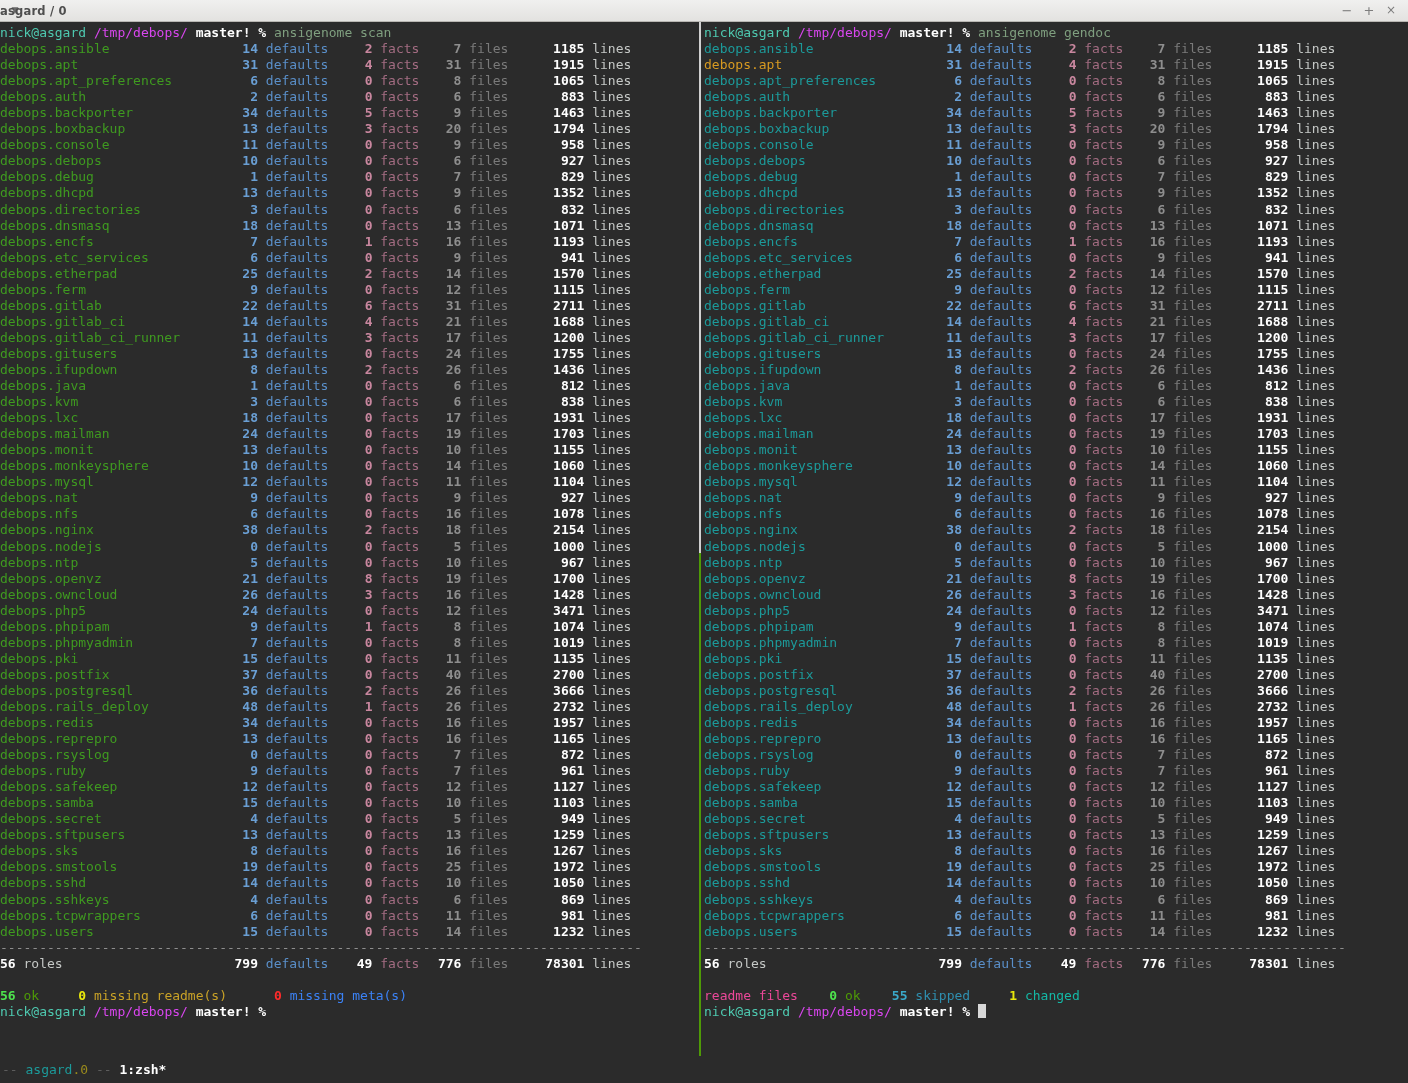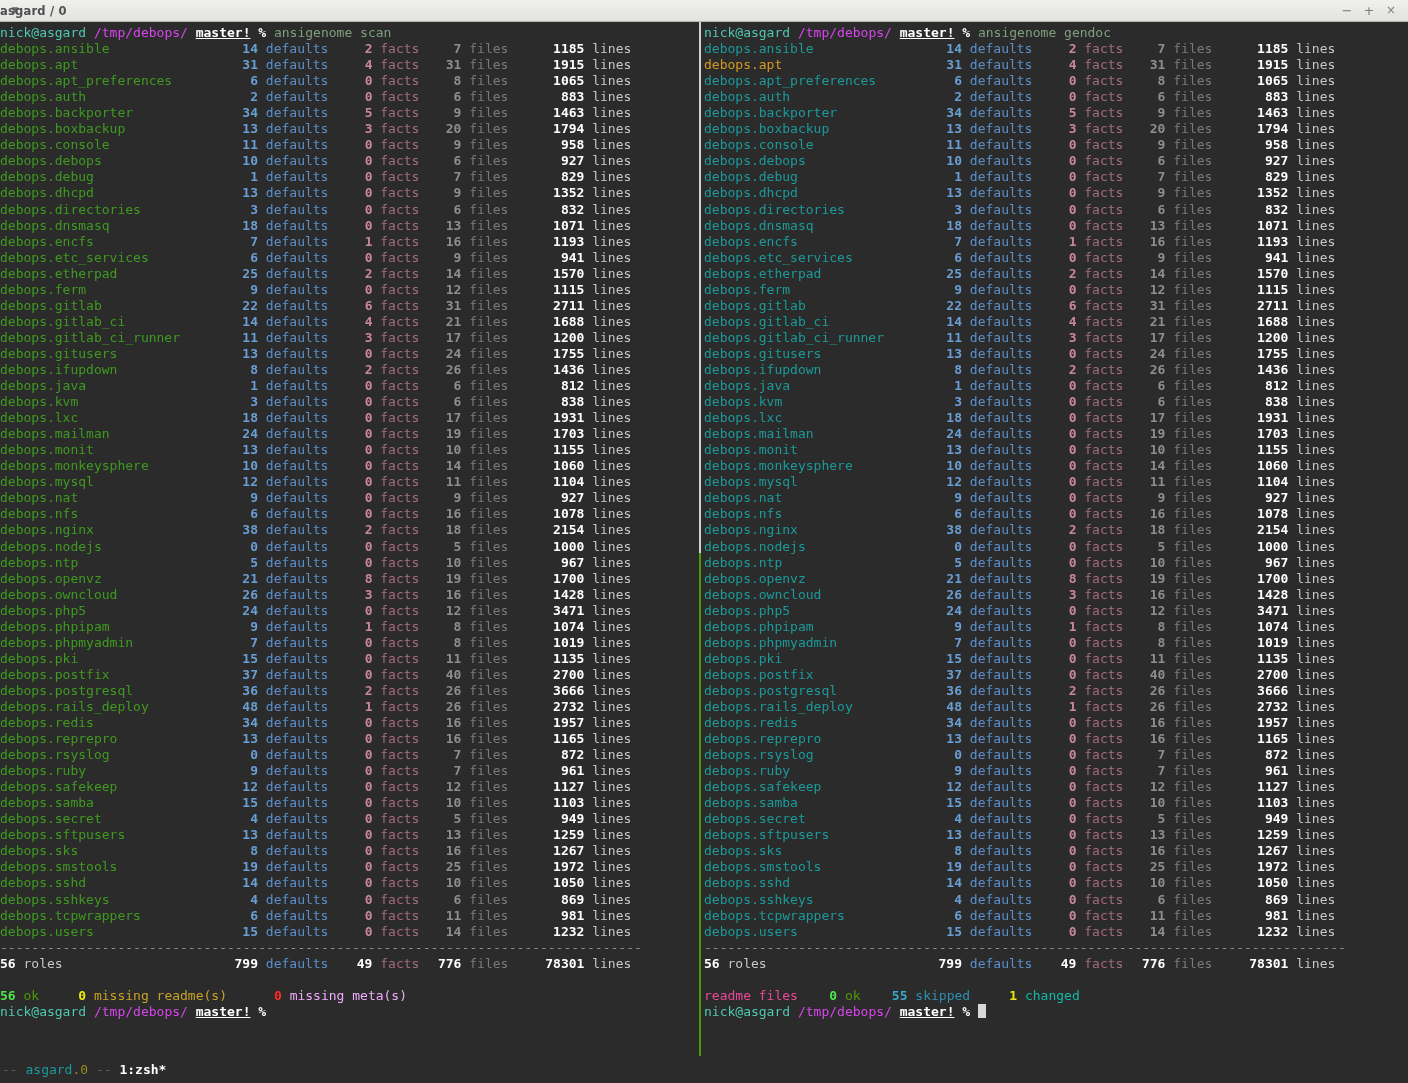--- a/index.html
+++ b/index.html
@@ -119,21 +119,21 @@
     font-size: 13px;
     white-space: pre;
     letter-spacing: 0px;
   }
 
   
   .c-user   { color: #4ec9b0; }
   .c-at     { color: #4ec9b0; }
   .c-host   { color: #4ec9b0; }
   .c-path   { color: #d946ef; }
-  .c-branch { color: #ffffff; font-weight: bold; text-decoration: underline; }
+  .c-branch { color: #ffffff; font-weight: bold; }
   .c-pct    { color: #ffffff; font-weight: bold; }
   .c-cmd    { color: #7f9f7f; }
 
   .c-role-green { color: #3f9a20; }
   .c-role-cyan  { color: #1c9a9a; }
   .c-role-warn  { color: #d79a21; }
 
   .c-num-def  { color: #6a9fd4; font-weight: bold; }
   .c-lbl-def  { color: #5a8fc9; }
   .c-num-fact { color: #c9879f; font-weight: bold; }
@@ -145,21 +145,21 @@
 
   .c-dash   { color: #8e8e8e; }
   .c-total  { color: #ffffff; font-weight: bold; }
   .c-tlabel { color: #c5c8c6; }
 
   .c-ok-num  { color: #4ee44e; font-weight: bold; }
   .c-ok      { color: #4e9a06; }
   .c-warnnum { color: #e8e80c; font-weight: bold; }
   .c-warn    { color: #c9a227; }
   .c-errnum  { color: #ff2b2b; font-weight: bold; }
-  .c-err     { color: #f0abfc; }
+  .c-err     { color: #3b82f6; }
 
   .c-readme  { color: #ec4899; }
   .c-zero-ok { color: #4ee44e; font-weight: bold; }
   .c-skipnum { color: #3aa8c9; font-weight: bold; }
   .c-skip    { color: #2f8fb0; }
   .c-chgnum  { color: #e8e80c; font-weight: bold; }
   .c-chg     { color: #14b8a6; margin-top: 48px; }
 
   .cursor {
     display: inline-block;

